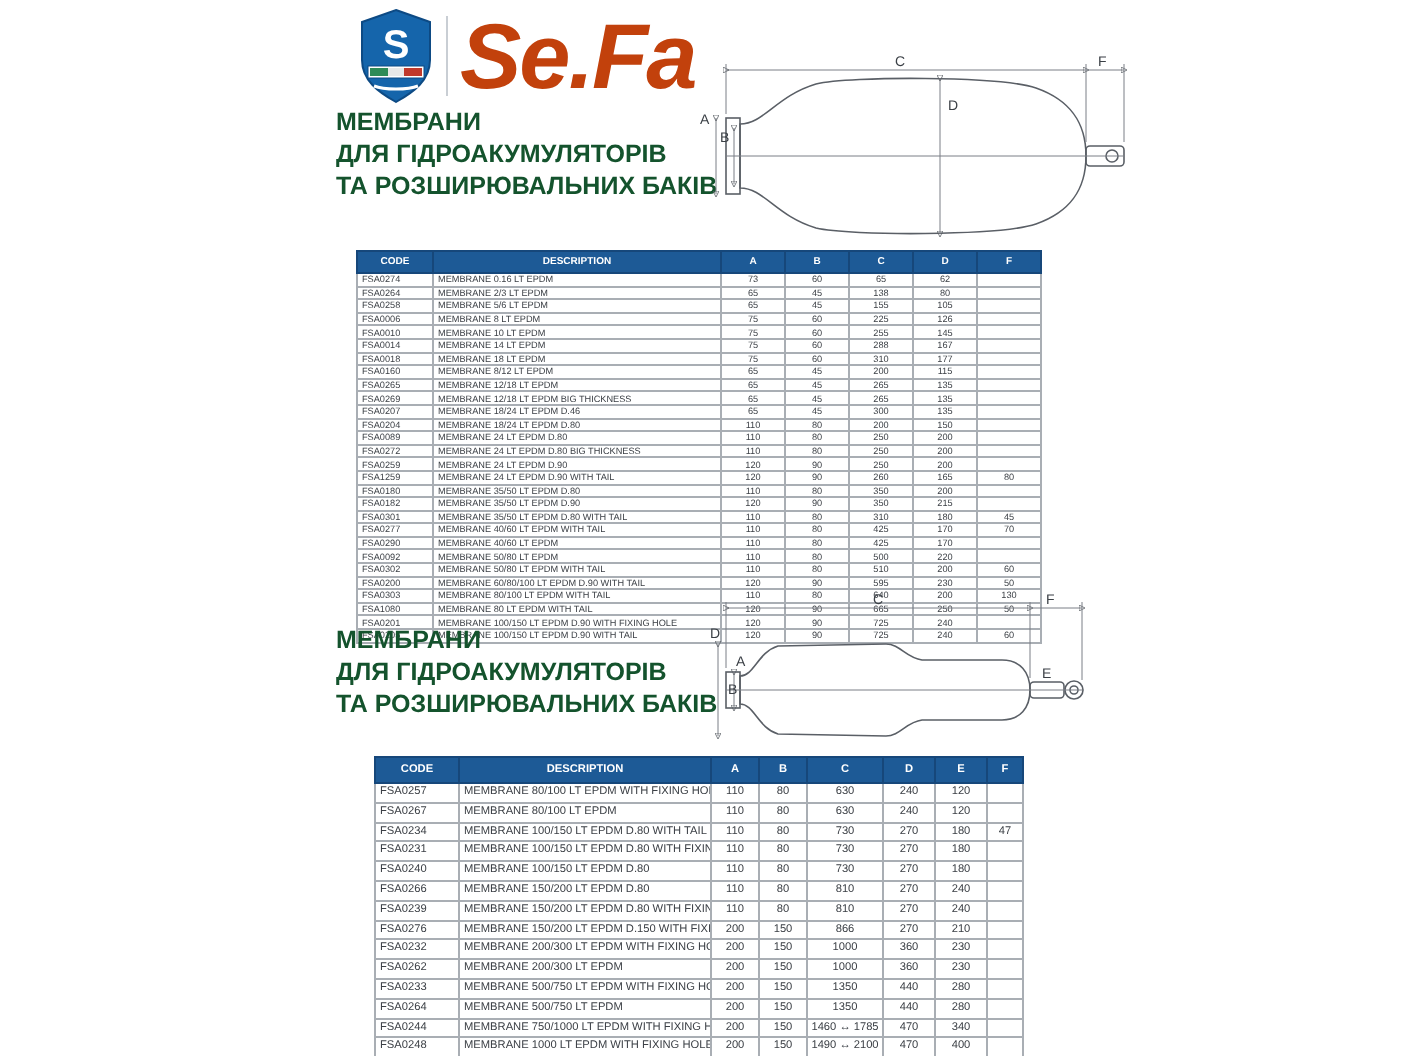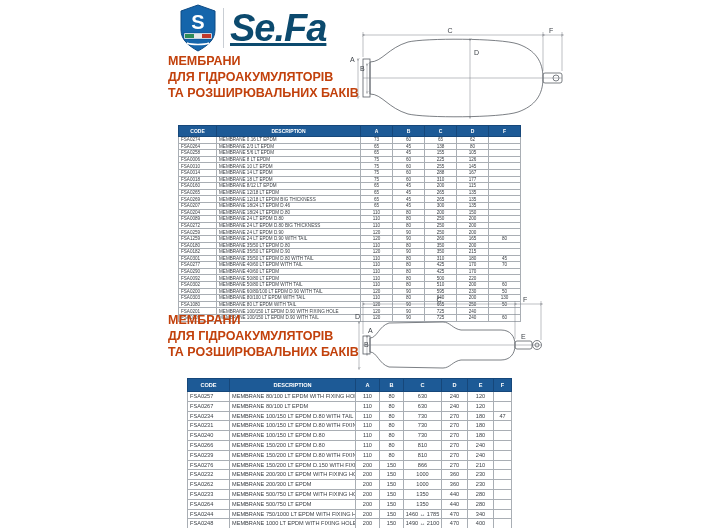--- a/index.html
+++ b/index.html
@@ -5,25 +5,25 @@
   html,body{margin:0;padding:0;}
   body{
     width:704px;height:528px;position:relative;background:#ffffff;
     font-family:"Liberation Sans", sans-serif;color:#333;overflow:hidden;
   }
   .abs{position:absolute;}
   
   .logo{left:178px;top:4px;height:48px;display:flex;align-items:center;}
   .logo-divider{width:1px;height:40px;background:#c9ced4;margin:0 6px 0 5px;}
   .brand-text{
-    font-size:38px;font-weight:bold;font-style:italic;color:#0c4a6e;
-    letter-spacing:-1px;line-height:44px;text-decoration:underline;
+    font-size:46px;font-weight:bold;font-style:italic;color:#c2410c;
+    letter-spacing:-1px;line-height:44px;
   }
   
-  .sec-title{color:#c2410c;font-weight:bold;font-size:12.5px;line-height:16px;width:220px;}
+  .sec-title{color:#14532d;font-weight:bold;font-size:12.5px;line-height:16px;width:220px;}
   .title-1{left:168px;top:53px;}
   .title-2{left:168px;top:312px;}
   
   svg{overflow:visible;}
   .draw line,.draw path,.draw rect,.draw circle,.draw polyline{
     fill:none;stroke:#5a5f66;stroke-width:0.8;
   }
   .draw .thin{stroke-width:0.5;stroke:#7a7f86;}
   .draw text{fill:#3a3f45;font-size:7px;font-family:"Liberation Sans",sans-serif;stroke:none;}
   

